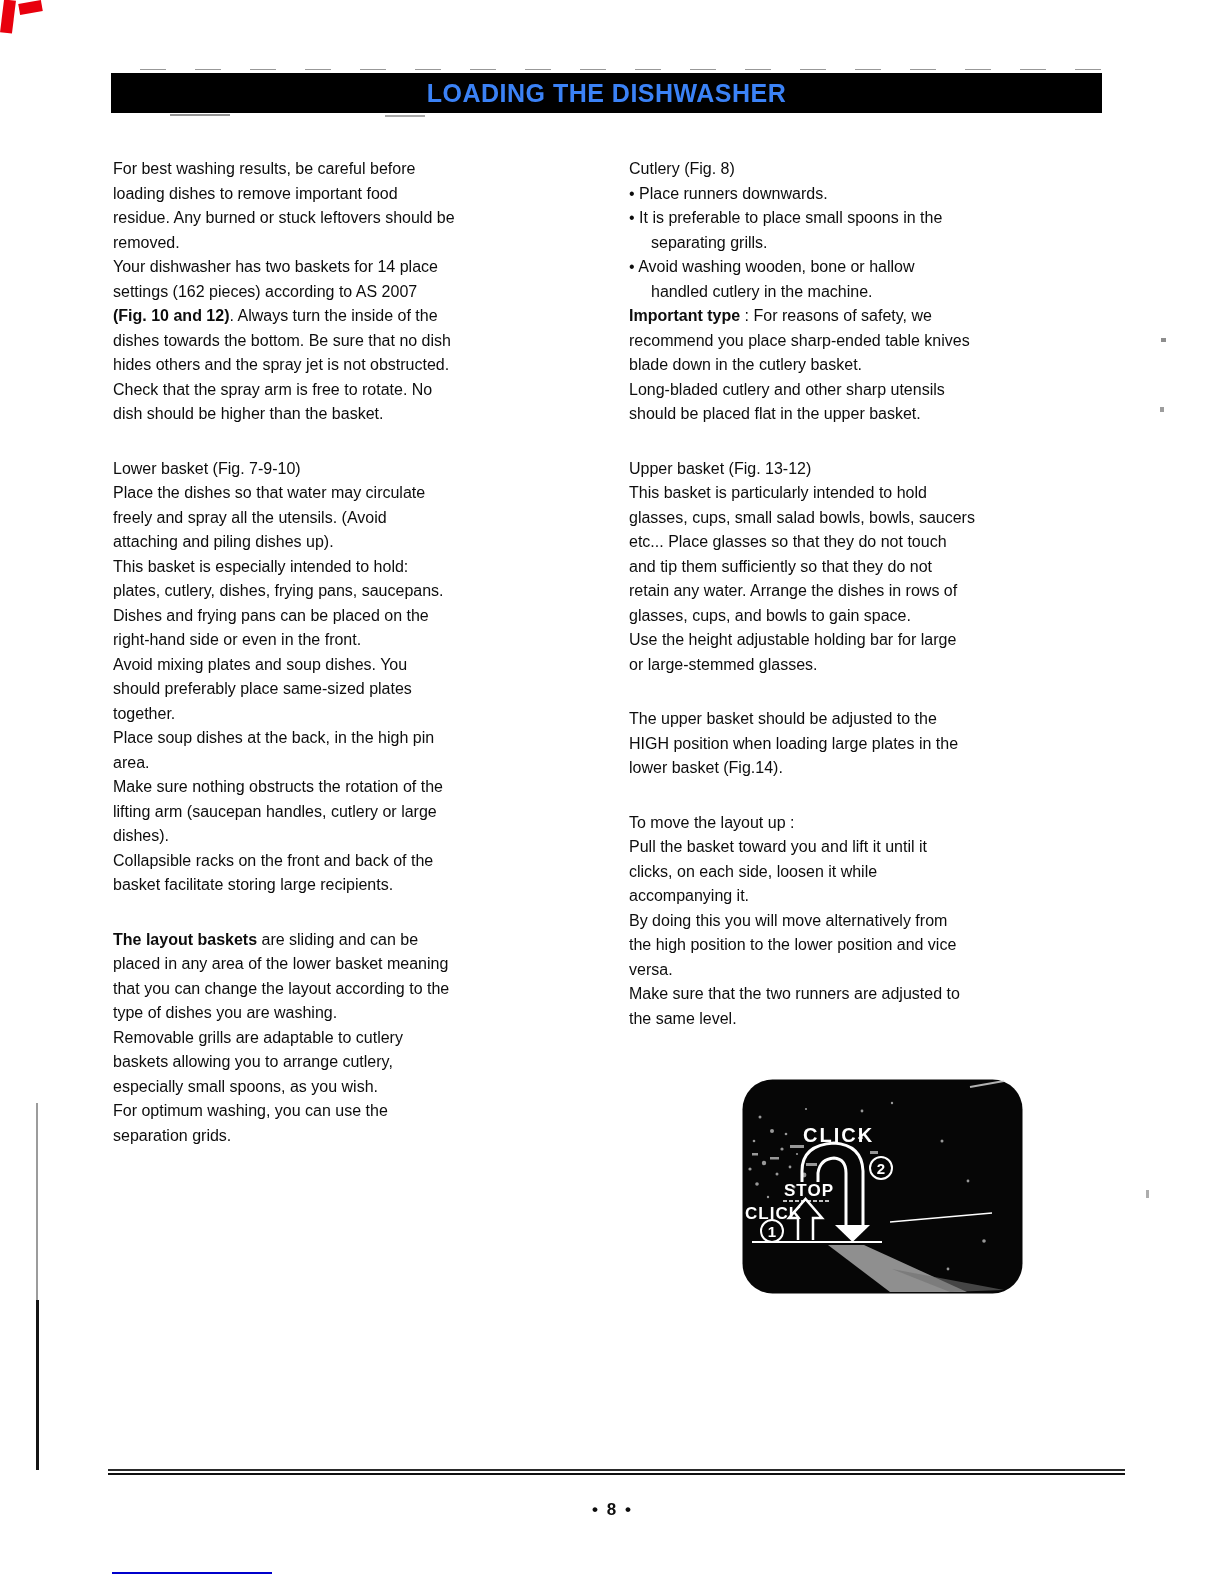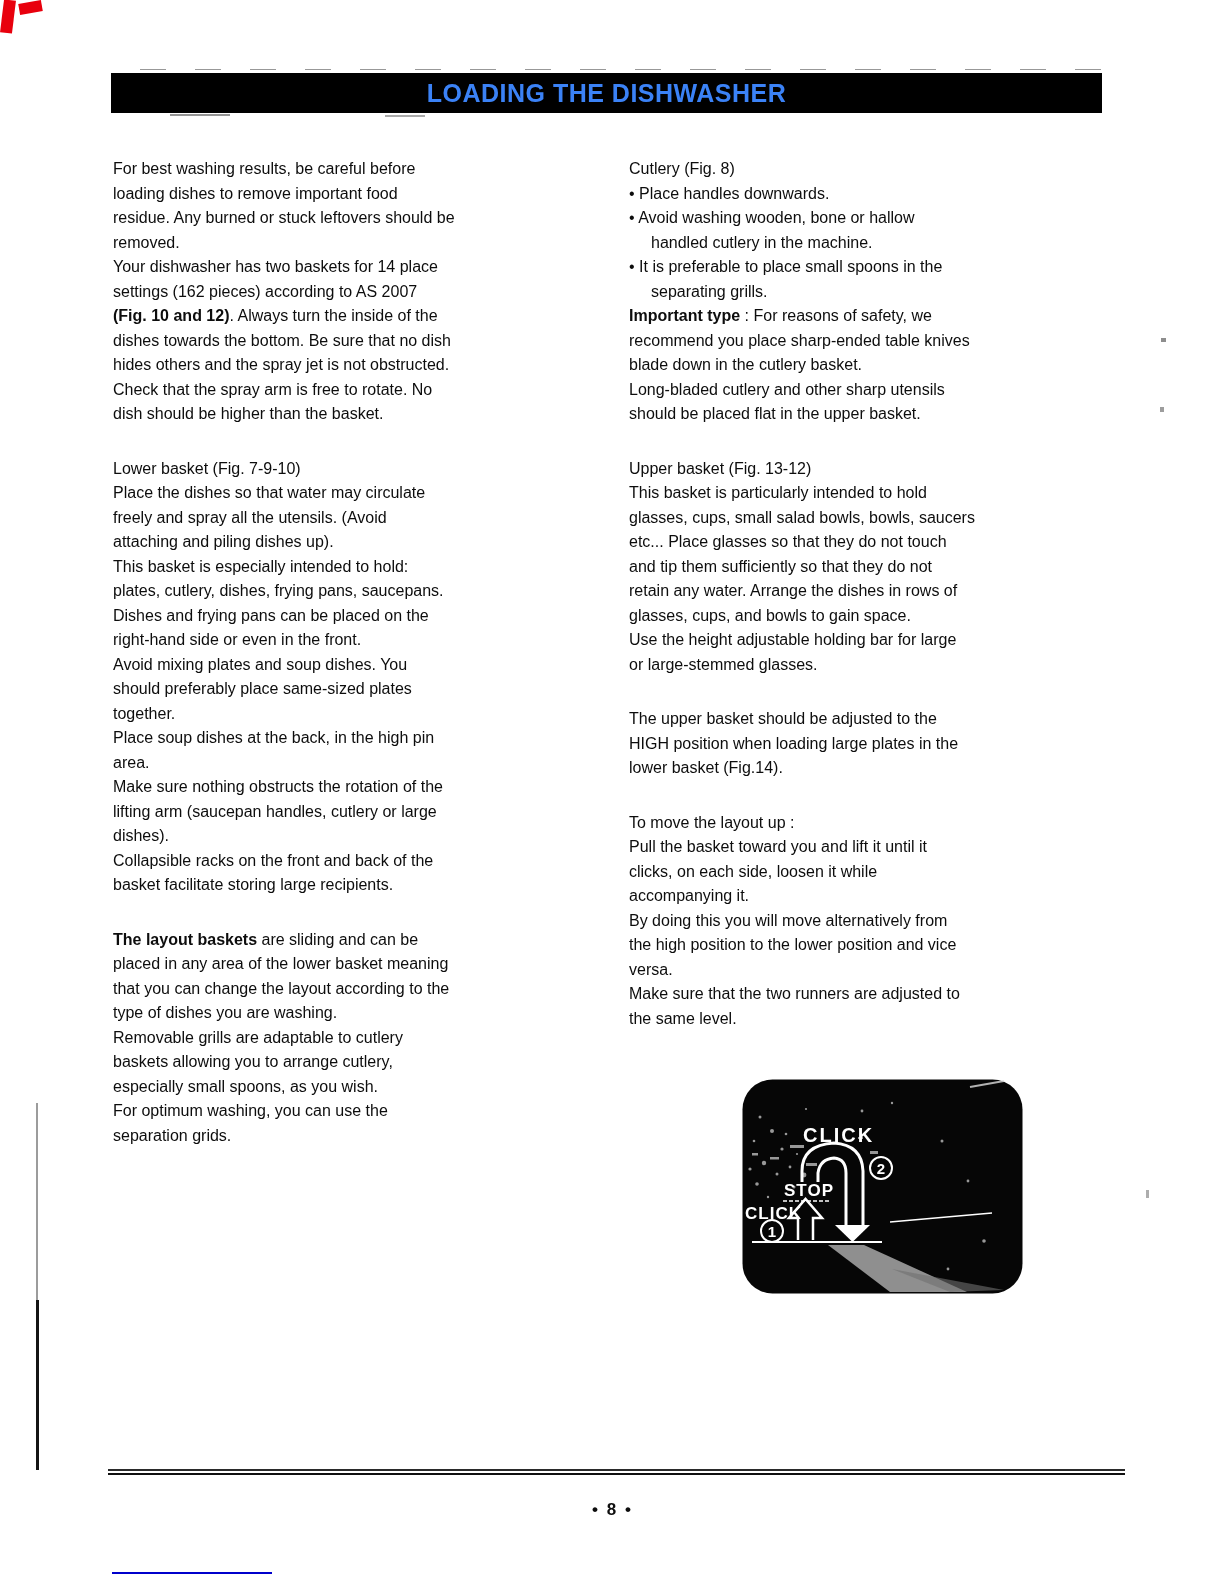--- a/index.html
+++ b/index.html
@@ -104,25 +104,25 @@
 that you can change the layout according to the
 type of dishes you are washing.
 Removable grills are adaptable to cutlery
 baskets allowing you to arrange cutlery,
 especially small spoons, as you wish.
 For optimum washing, you can use the
 separation grids.</span></div>
     </div>
   <div class="col col-right">
       <div class="blk h"><span>Cutlery (Fig. 8)</span></div>
-      <div class="blk bullet"><span>• Place handles downwards.</span></div>
+      <div class="blk bullet"><span>• Place runners downwards.</span></div>
+      <div class="blk bullet"><span>• It is preferable to place small spoons in the
+separating grills.</span></div>
       <div class="blk bullet"><span>• Avoid washing wooden, bone or hallow
 handled cutlery in the machine.</span></div>
-      <div class="blk bullet"><span>• It is preferable to place small spoons in the
-separating grills.</span></div>
       <div class="blk p"><span class="b">Important type</span><span> : For reasons of safety, we
 recommend you place sharp-ended table knives
 blade down in the cutlery basket.
 Long-bladed cutlery and other sharp utensils
 should be placed flat in the upper basket.</span></div>
       <div class="blk gap"></div>
       <div class="blk h"><span>Upper basket (Fig. 13-12)</span></div>
       <div class="blk p"><span>This basket is particularly intended to hold
 glasses, cups, small salad bowls, bowls, saucers
 etc... Place glasses so that they do not touch

